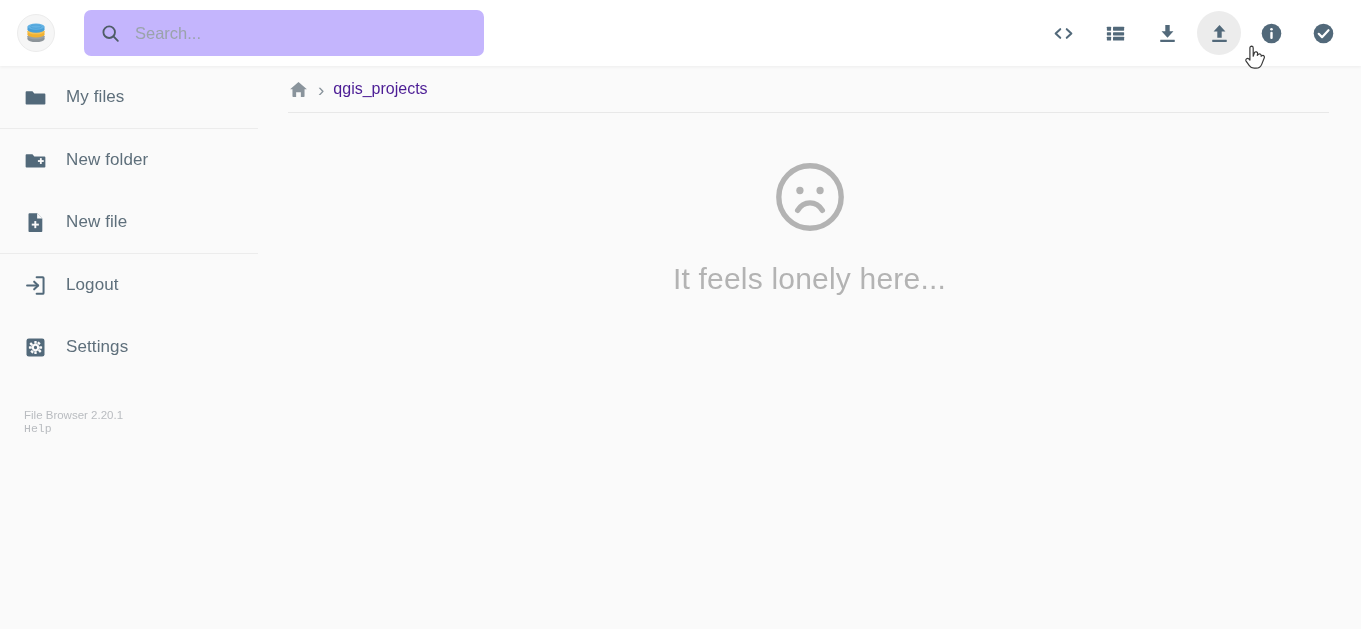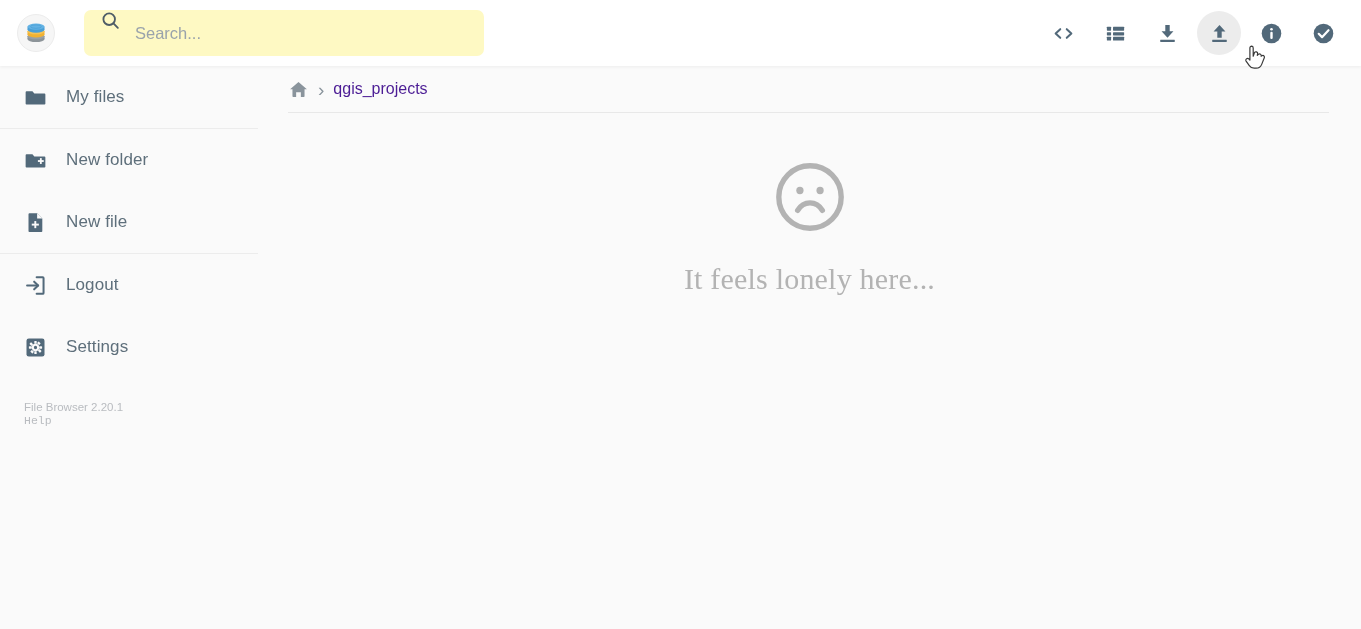--- a/index.html
+++ b/index.html
@@ -24,23 +24,23 @@
     width: 38px; height: 38px; margin-left: 17px;
     border-radius: 50%;
     background: #f6f6f6;
     border: 1px solid #ececec;
     display: flex; align-items: center; justify-content: center;
     flex: 0 0 auto;
   }
   #search-wrap {
     margin-left: 29px;
     width: 400px; height: 46px;
-    background: #fef9c3;
+    background: #c4b5fd;
     border-radius: 7px;
-    display: flex; 
+    display: flex; align-items: center;
     flex: 0 0 auto;
   }
   #search-icon { margin-left: 16px; display: flex; flex: 0 0 auto; }
   #search-input {
     border: none; outline: none; background: transparent;
     margin-left: 14px; width: 300px;
     font-family: "Liberation Sans", sans-serif;
     font-size: 16.5px; color: #4e5c66;
   }
   #search-input::placeholder { color: #9aa3ab; }
@@ -74,21 +74,21 @@
     color: #52697a; flex: 0 0 auto;
   }
   .nav-item .lbl {
     margin-left: 18px;
     font-size: 17px; color: #5e6f7b;
     letter-spacing: .1px;
   }
   .nav-divider { height: 1px; background: #ececec; margin: 0; }
 
   #sidebar-footer {
-    position: absolute; top: 334px; left: 24px;
+    position: absolute; top: 342px; left: 24px;
     font-size: 11.5px; line-height: 14px; color: #b9bcc0;
   }
   #sidebar-footer a { color: #b9bcc0; text-decoration: none; display: block; cursor: pointer; font-family: Liberation Mono, monospace; }
 
   
   #main {
     position: absolute; top: 66px; left: 258px;
     width: 1103px; height: 563px;
     background: #fafafa;
   }
@@ -105,21 +105,21 @@
     font-size: 16px; color: #4c1d95; cursor: pointer;
   }
   #breadcrumb-rule {
     height: 1px; background: #e8e8e8;
     margin-left: 30px; margin-right: 32px;
   }
 
   #empty-state {
     margin-top: 45px;
     display: flex; flex-direction: column;
-    align-items: center; justify-content: flex-start; font-family: Liberation Serif, serif;
+    align-items: center; justify-content: flex-start;
   }
   #empty-face { color: #b3b3b3; }
   #empty-text {
     margin-top: 22px;
     font-size: 30px; color: #b3b3b3;
     letter-spacing: .2px;
   }
 
   
   #cursor { position: absolute; left: 1245px; top: 44px; z-index: 60; pointer-events: none; }

